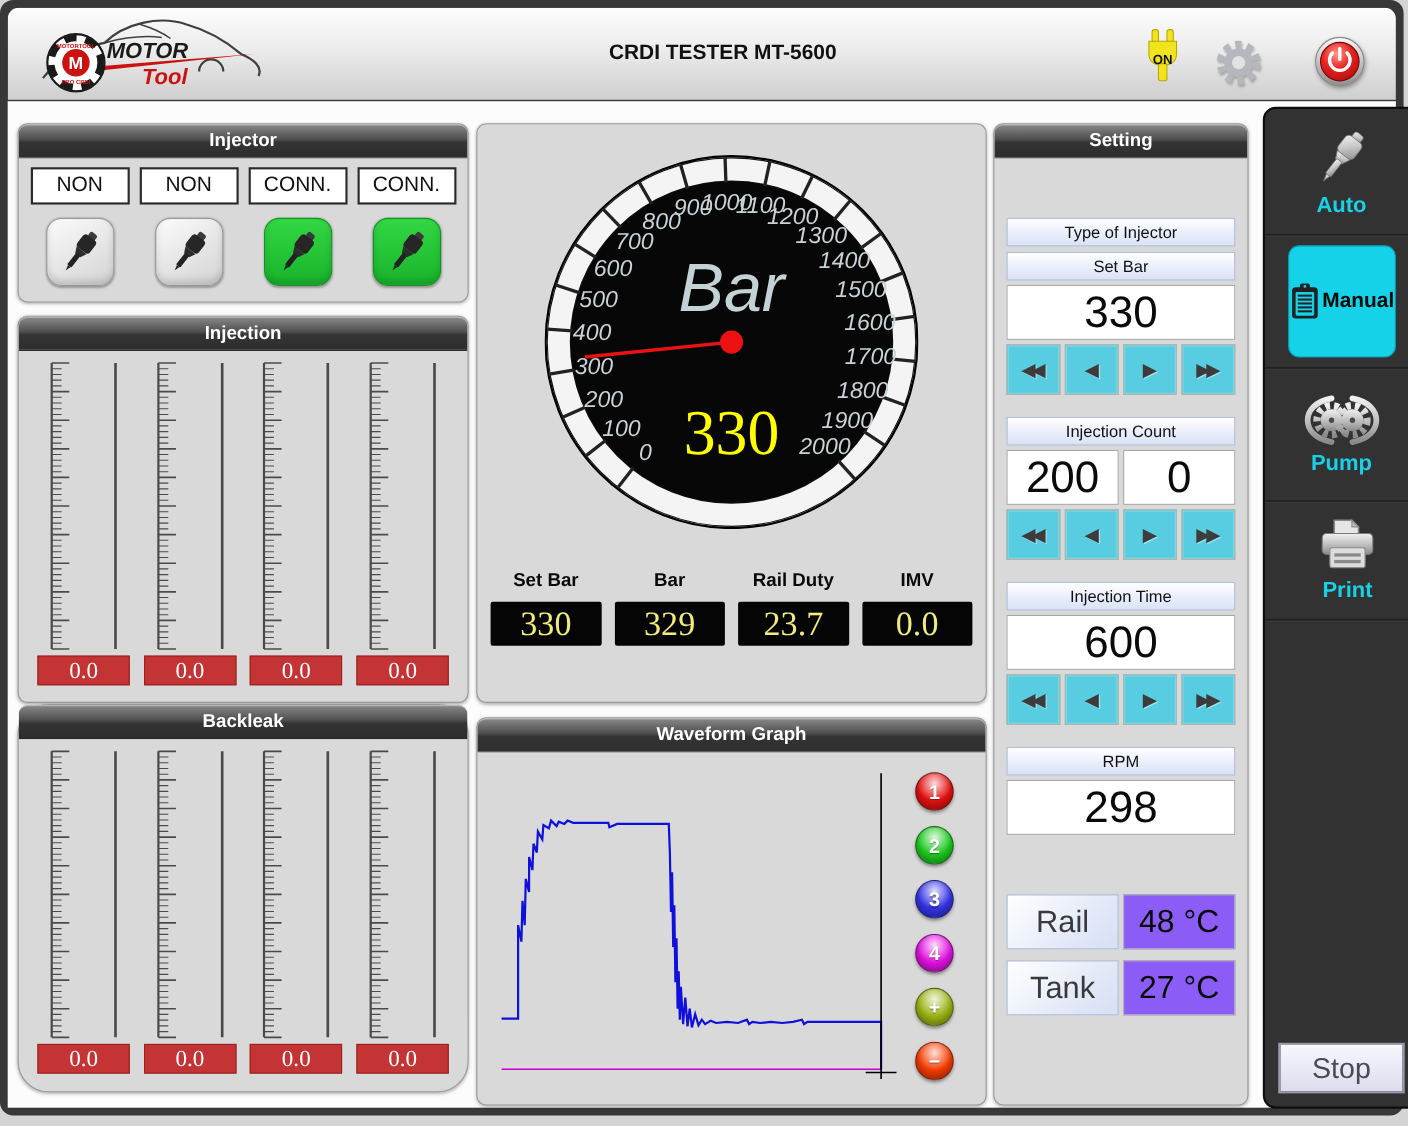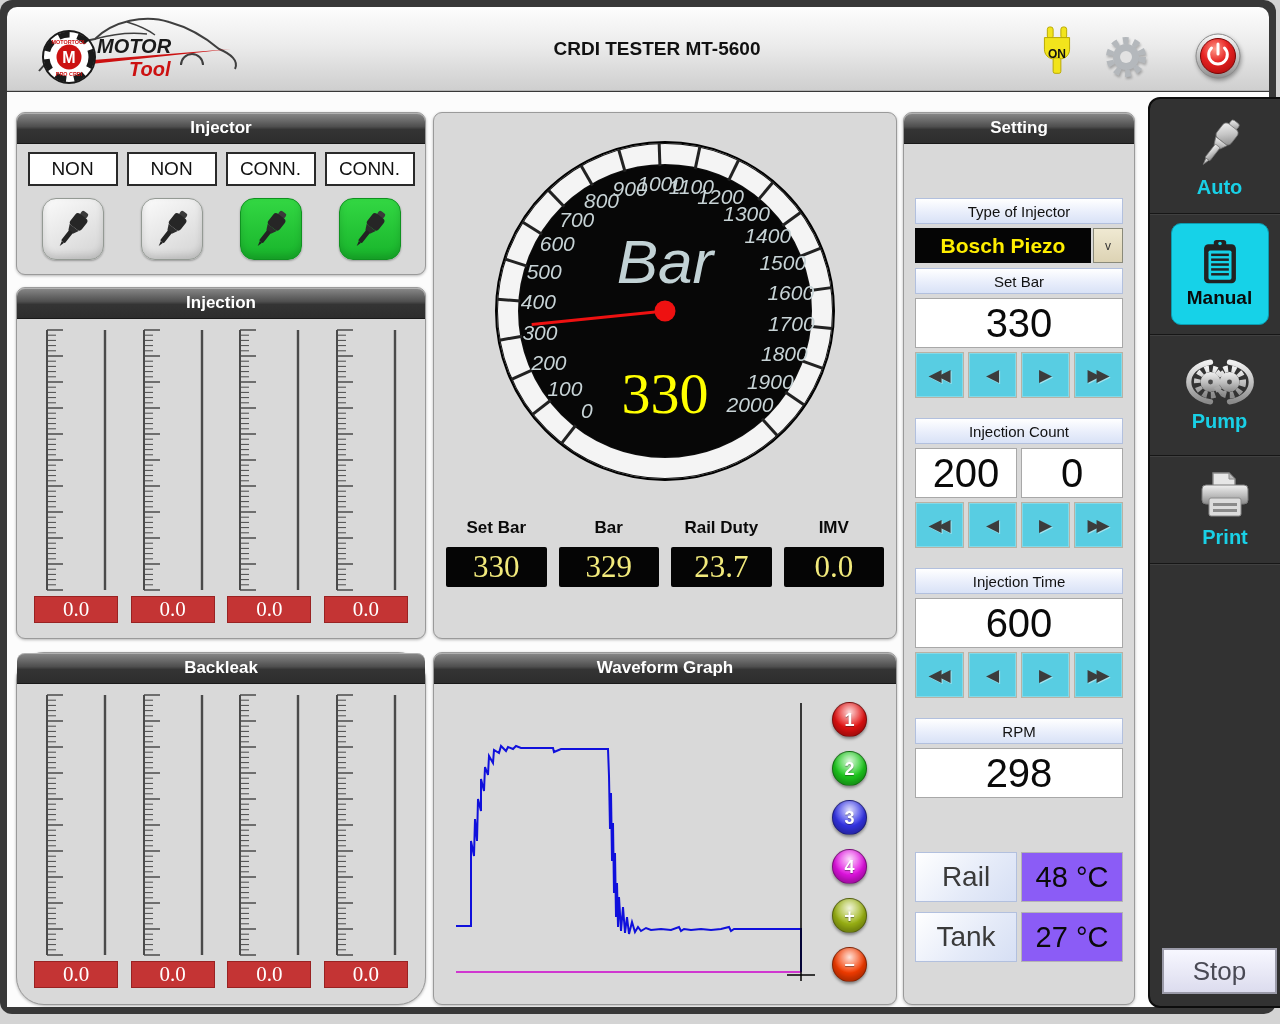--- a/index.html
+++ b/index.html
@@ -21,21 +21,21 @@
   .content{position:absolute;left:7px;top:92px;width:1262px;height:915px;background:#fcfcfc;}
   .panel{position:absolute;background:#d9d9d9;border:1px solid #9a9a9a;border-radius:9px;box-shadow:0 1px 3px rgba(0,0,0,.28);}
   .panel-header{height:30px;border-radius:8px 8px 0 0;border-bottom:1px solid #191919;
     background:linear-gradient(#8a8a8a,#4f4f4f 45%,#343434 55%,#2d2d2d);
     box-shadow:inset 0 1px 0 rgba(255,255,255,.35);
     display:flex;align-items:center;justify-content:center;color:#fff;font-weight:bold;font-size:17px;}
   .panel-body{position:relative;height:calc(100% - 31px);}
   
   .p-injector{left:9px;top:20px;width:408px;height:161px;}
   .p-injection{left:9px;top:195px;width:408px;height:350px;text-align:right;}
-  .p-backleak{left:9px;top:560px;width:408px;height:351px;border-radius:28px;}
+  .p-backleak{left:9px;top:548px;width:408px;height:351px;border-radius:28px;}
   .p-status{left:426px;top:20px;width:462px;height:525px;}
   .p-wave{left:426px;top:560px;width:462px;height:351px;}
   .p-setting{left:896px;top:20px;width:230px;height:891px;}
   
   .inj-items{display:flex;justify-content:space-around;padding:8px 6px 0 6px;}
   .inj-col{display:flex;flex-direction:column;align-items:center;gap:12px;}
   .inj-status{width:86px;height:30px;background:#fff;border:2px solid #2a2a2a;display:flex;align-items:center;justify-content:center;
     font-size:19px;color:#111;}
   .inj-btn{width:62px;height:62px;border-radius:14px;border:1px solid #949a94;cursor:pointer;
     background:linear-gradient(150deg,#fbfbfb,#d3d3d3);box-shadow:inset 0 -4px 7px rgba(0,0,0,.14),0 1px 2px rgba(0,0,0,.3);
@@ -92,21 +92,21 @@
   .sidebar{position:absolute;left:1141px;top:5px;width:143px;height:911px;background:#323232;border:2px solid #0d0d0d;
     border-radius:12px;box-sizing:border-box;display:flex;flex-direction:column;}
   .side-sec{display:flex;flex-direction:column;align-items:center;justify-content:center;gap:4px;cursor:pointer;
     border-bottom:1px solid #161616;box-shadow:0 1px 0 rgba(255,255,255,.07);}
   .side-sec .lbl{font-size:20px;font-weight:bold;color:#19d0e6;}
   .sec-auto{height:114px;}
   .sec-manual{height:120px;}
   .sec-pump{height:120px;}
   .sec-print{height:107px;padding-left:11px;}
   .manual-btn{width:98px;height:102px;background:#16d2e8;border:1px solid #0b9cb0;border-radius:10px;box-sizing:border-box;
-    display:flex;flex-direction:column;align-items:center;justify-content:center;gap:2px;}
+    display:flex;flex-direction:row;align-items:center;justify-content:center;gap:2px;}
   .manual-btn .lbl{color:#0a0a0a !important;font-size:19px;}
   .side-spacer{flex:1;}
   .stop-btn{margin:0 12px 12px 12px;height:46px;background:linear-gradient(#f7f7ff,#dcdcee);border:2px solid #9a9aa8;
     color:#4a4a55;font-size:26px;font-family:"Liberation Sans",sans-serif;cursor:pointer;}
   .measure-btn{margin:0 12px 14px 12px;height:55px;background:#f50000;border:2px solid #8a8a8a;
     color:#7a1d1d;font-size:24px;cursor:pointer;text-shadow:0 1px 1px rgba(255,255,255,.25);}
 </style>
 </head>
 <body>
 
@@ -812,24 +812,20 @@
         </div>
     </div>
   </section>
 
   <section class="panel p-setting">
     <div class="panel-header">
       <span>Setting</span>
     </div>
     <div class="panel-body set-body">
       <div class="set-label first">Type of Injector</div>
-      <div class="combo-row">
-        <div class="combo-value">Bosch Piezo</div>
-        <div class="combo-btn">v</div>
-      </div>
 
       <div class="set-label" style="margin-top:5px">Set Bar</div>
       <div class="set-value">330</div>
       <div class="arrow-row">
           <button class="arrow-btn dbl">◀◀</button>
           <button class="arrow-btn">◀</button>
           <button class="arrow-btn">▶</button>
           <button class="arrow-btn dbl">▶▶</button>
         </div>
 

